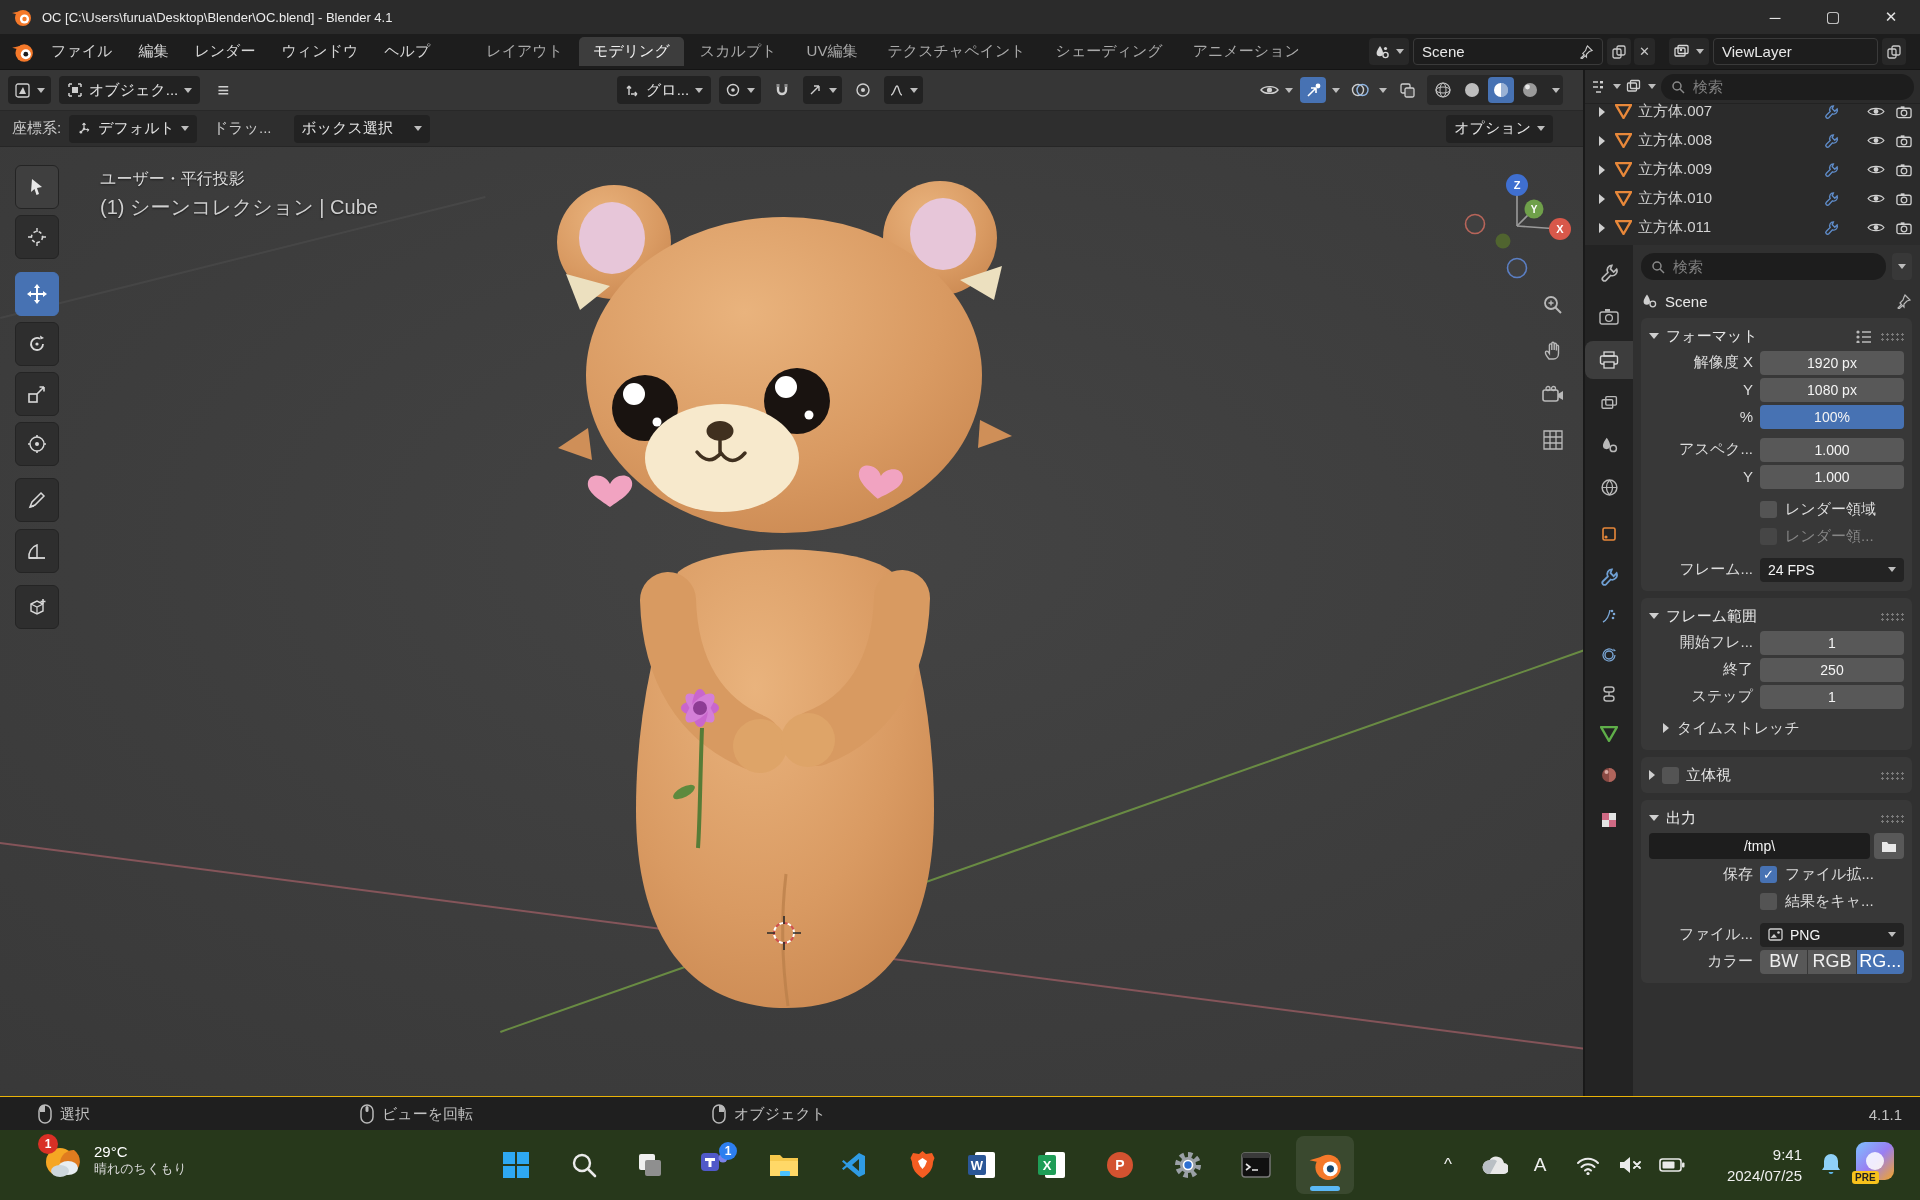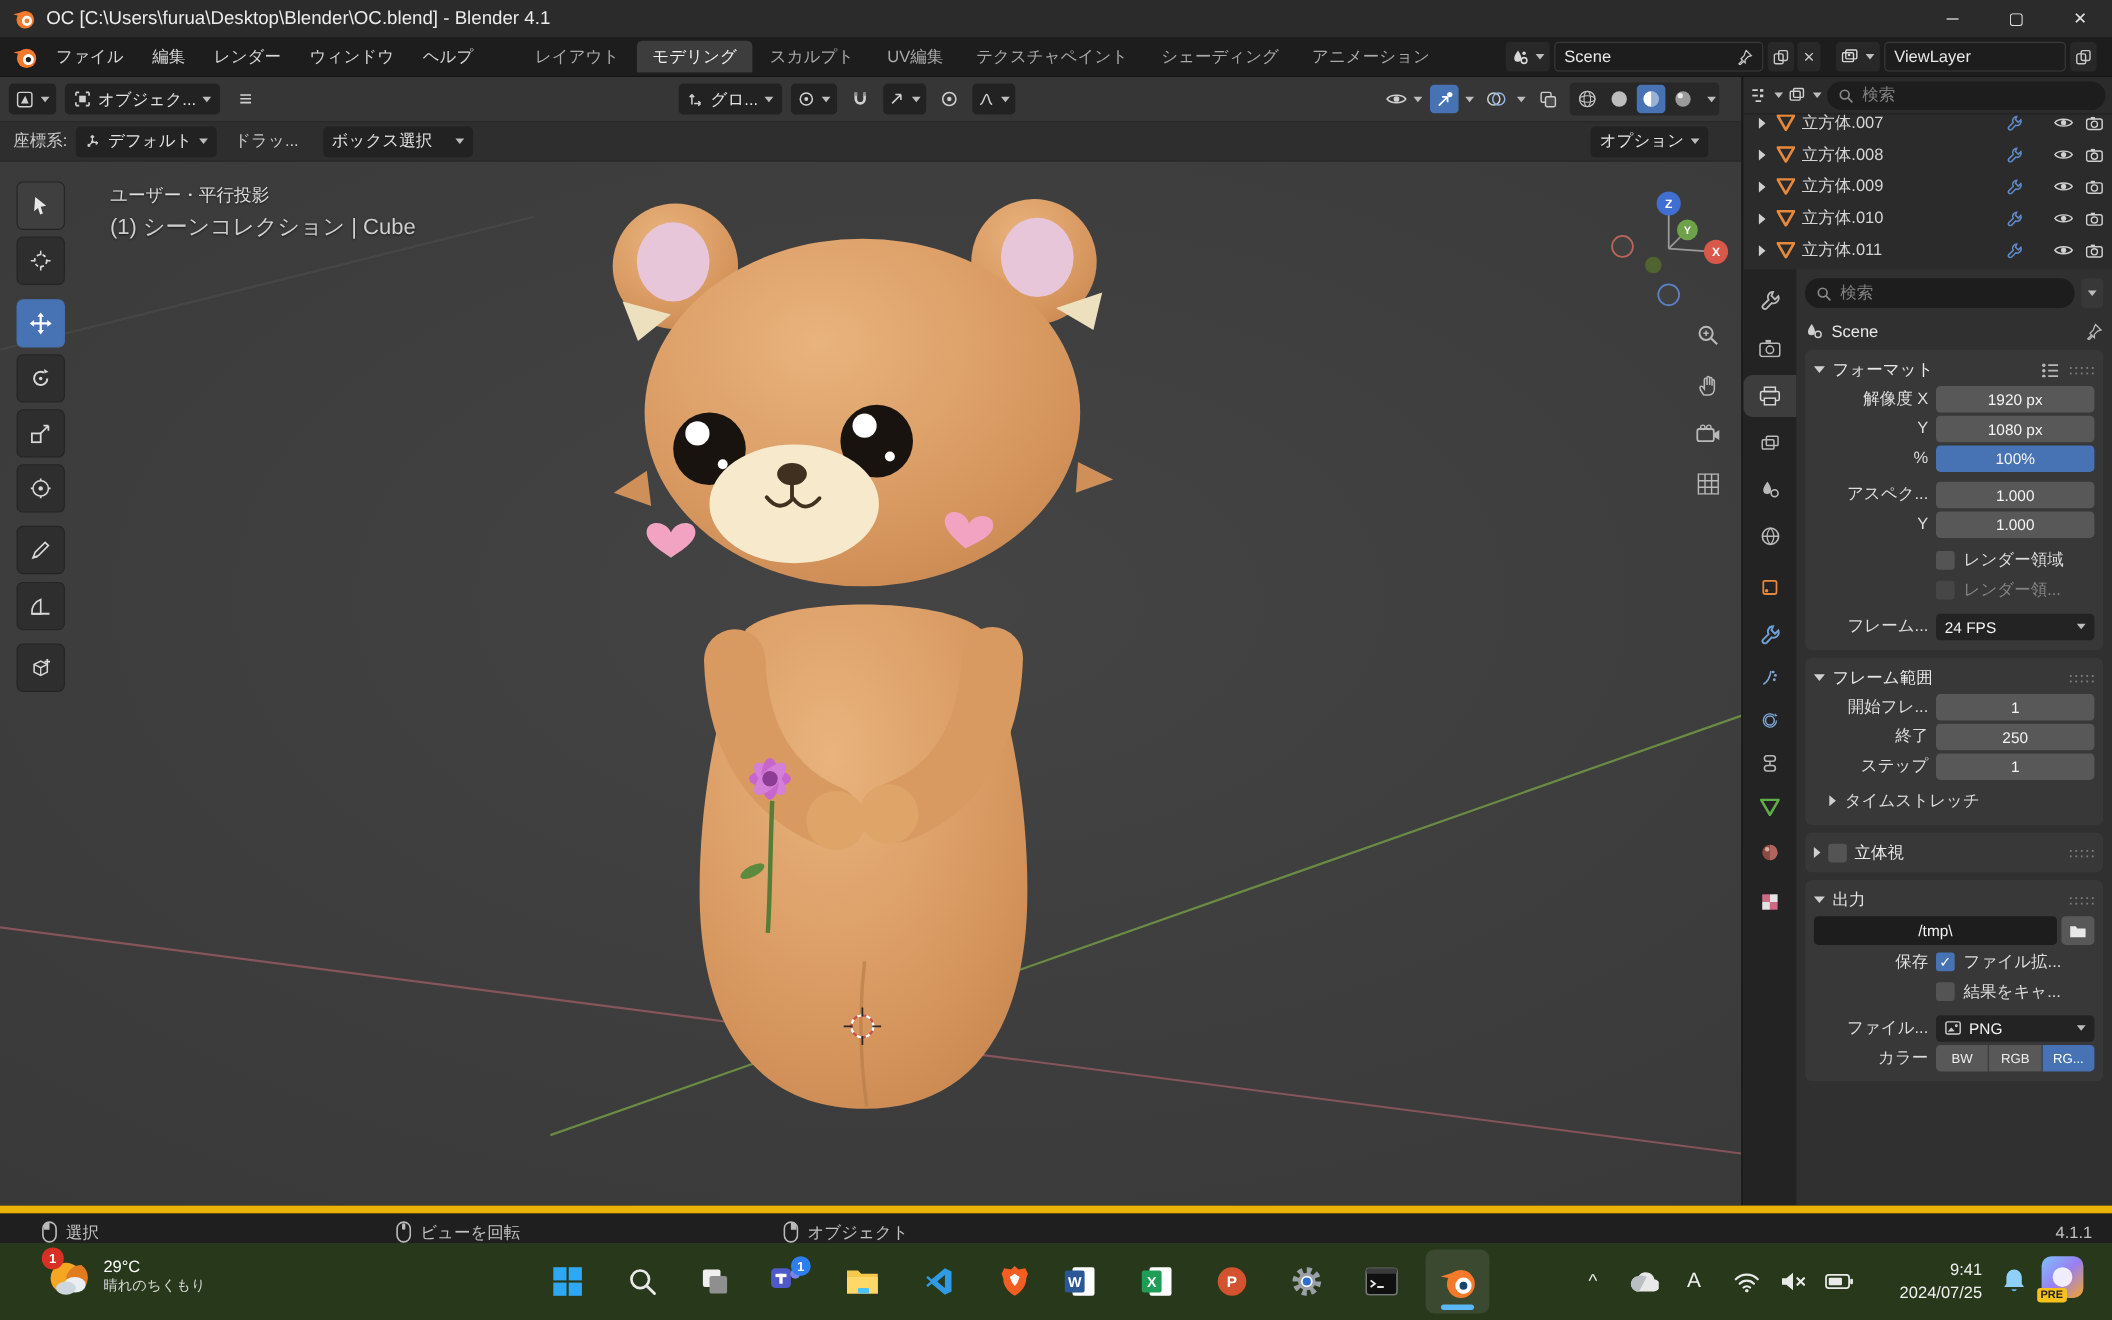--- a/index.html
+++ b/index.html
@@ -5,21 +5,21 @@
   html,body{margin:0;padding:0;background:#101010;}
   *{box-sizing:border-box;-webkit-font-smoothing:antialiased;}
   #screen{position:relative;width:1920px;height:1200px;overflow:hidden;
     font-family:"Liberation Sans","DejaVu Sans",sans-serif;color:#d8d8d8;background:#1d1d1d;}
   .abs{position:absolute;}
   .row{display:flex;align-items:center;}
   .chev{display:inline-block;width:0;height:0;border-left:4px solid transparent;border-right:4px solid transparent;border-top:5px solid #bdbdbd;margin-left:6px;flex:0 0 auto;}
   .grip{width:24px;height:9px;background-image:radial-gradient(#8a8a8a 1px,transparent 1.3px);background-size:5px 5px;opacity:.8;flex:0 0 auto;}
   
   #titlebar{left:0;top:0;width:1920px;height:34px;background:#2b2b2b;display:flex;align-items:center;}
-  #titlebar .t-title{font-size:17px;color:#ececec;margin-left:10px;}
+  #titlebar .t-title{font-size:13px;color:#ececec;margin-left:10px;}
   .wbtn{width:58px;height:34px;display:flex;align-items:center;justify-content:center;color:#e3e3e3;font-size:15px;}
   
   #topbar{left:0;top:34px;width:1920px;height:36px;background:#1d1d1d;display:flex;align-items:center;border-bottom:1px solid #141414;}
   .menu-item{padding:0 13px;font-size:15px;color:#d6d6d6;height:36px;display:flex;align-items:center;}
   .ws-tab{padding:5px 14px;font-size:15px;color:#a9a9a9;border-radius:5px 5px 0 0;margin:0 1px;}
   .ws-tab.active{background:#3d3d3d;color:#f1f1f1;}
   .tb-widget{display:flex;align-items:center;height:27px;}
   .tb-iconbtn{display:flex;align-items:center;background:#282828;border-radius:4px;height:27px;padding:0 5px;}
   .tb-field{display:flex;align-items:center;background:#1d1d1d;border:1px solid #3a3a3a;border-radius:4px;height:27px;padding:0 8px;font-size:15px;color:#e8e8e8;}
   
@@ -65,26 +65,26 @@
   .nf{background:#585858;}
   .slider{background:#4772b3;}
   .dd{background:#232323;justify-content:flex-start;padding:0 8px;}
   .dd .ddtext{flex:1;}
   .cbrow{display:flex;align-items:center;gap:8px;justify-content:flex-start;background:transparent;text-align:center;}
   .cb{width:17px;height:17px;background:#545454;border-radius:3px;flex:0 0 auto;display:flex;align-items:center;justify-content:center;font-size:13px;color:#fff;}
   .cb.checked{background:#4772b3;}
   .cbl{font-size:15px;color:#dcdcdc;}
   .cbl.disabled{color:#858585;}
   .seg{display:flex;flex:1;gap:1px;}
-  .segbtn{flex:1;height:24px;background:#585858;display:flex;align-items:center;justify-content:center;font-size:12px;color:#eee;}
+  .segbtn{flex:1;height:24px;background:#585858;display:flex;align-items:center;justify-content:center;font-size:18px;color:#eee;}
   .segbtn:first-child{border-radius:4px 0 0 4px;}
   .segbtn:last-child{border-radius:0 4px 4px 0;}
   .segbtn.active{background:#4772b3;color:#fff;}
   
-  #statusbar{left:0;top:1096px;width:1920px;height:34px;background:#1f1f1f;border-top:7px solid #eab308;}
+  #statusbar{left:0;top:1096px;width:1920px;height:34px;background:#1f1f1f;border-top:1px solid #eab308;}
   .hint{position:absolute;top:0;height:34px;display:flex;align-items:center;gap:8px;font-size:15px;color:#c2c2c2;}
   
   #taskbar{left:0;top:1130px;width:1920px;height:70px;background:#27381b;display:block;}
   .tb-ico{position:absolute;top:11px;width:48px;height:48px;display:flex;align-items:center;justify-content:center;}
   .badge{position:absolute;border-radius:50%;color:#fff;display:flex;align-items:center;justify-content:center;font-size:12px;font-weight:bold;}
   #blender-active{position:absolute;left:1296px;top:6px;width:58px;height:58px;background:rgba(255,255,255,.09);border-radius:8px;display:flex;align-items:center;justify-content:center;}
   #blender-active .ind{position:absolute;bottom:3px;left:14px;width:30px;height:5px;border-radius:3px;background:#5bb8f5;}
   .tray-txt{color:#f0f0f0;font-size:15px;}
 </style>
 </head>

